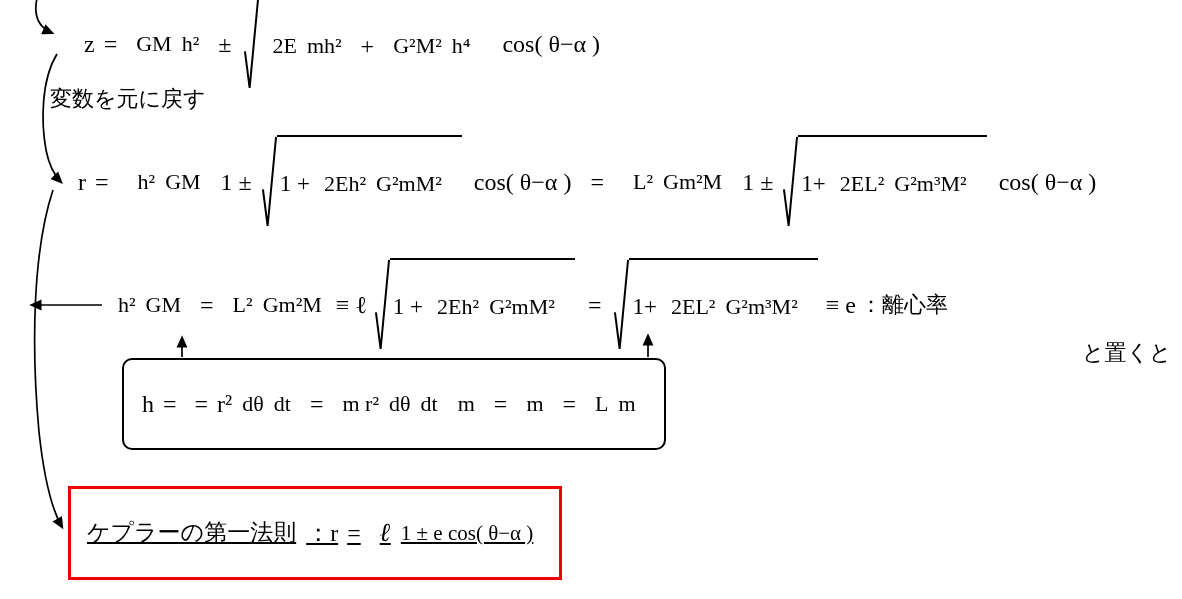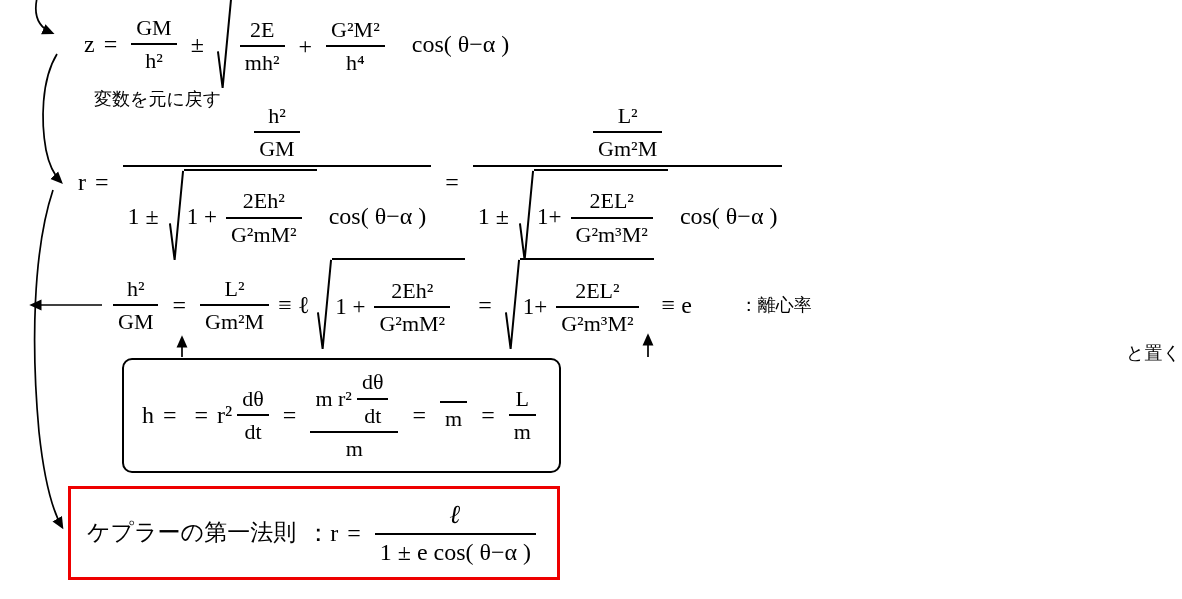--- a/index.html
+++ b/index.html
@@ -4,37 +4,37 @@
 <style>
   * { margin:0; padding:0; box-sizing:border-box; }
   html,body { background:#ffffff; }
   body {
     width:1182px; height:599px; position:relative; overflow:hidden;
     font-family:"Liberation Serif","DejaVu Serif",serif; color:#000;
   }
   .page { position:absolute; inset:0; }
   .row { position:absolute; display:flex; align-items:center; white-space:nowrap; }
   .t   { font-size:24px; }
-  .jp  { font-size:18px;margin-left:44px; }
+  .jp  { font-size:22px; }
   .sym { margin:0 9px; }
   
-  .frac { display:inline-flex; flex-direction:column; align-items:center; margin:0 5px; font-size:22px; line-height:1.25; }
+  .frac { display:inline-flex; flex-direction:row; align-items:center; margin:0 5px; font-size:22px; line-height:1.25; }
   .frac .num, .frac .den { display:inline-flex; align-items:center; justify-content:center; padding:0 5px; }
   .frac .bar { align-self:stretch; height:0; border-top:2px solid #000; margin:2px 0; }
   
   .sqrt { display:inline-flex; align-items:stretch; margin:0 4px; }
   .radtick { width:15px; align-self:stretch; }
   .radicand { border-top:2px solid #000; display:inline-flex; align-items:center; padding:4px 10px 2px 3px; }
   .radicand .lead { margin-right:4px; font-size:23px; }
   
   .hl { background:#ccffff; border:2px solid #3355cc; padding:1px 7px; font-size:22px; display:inline-block; }
   
   .hbox { position:absolute; border:2px solid #000; border-radius:10px; display:flex; align-items:center; padding:8px 18px; background:#fff; }
   
-  .redbox { position:absolute; border:3px solid #ee0000; display:flex; align-items:center; padding:8px 16px; background:#fff; }
+  .redbox { position:absolute; border:3px solid #ee0000; display:flex; align-items:center; padding:8px 16px; background:#fff;text-decoration:underline; }
   .ktitle { display:flex; flex-direction:column; align-items:center; font-size:23px; line-height:1.55; margin-right:10px; }
   .kl { font-size:26px; font-weight:bold; font-style:italic; }
   svg.overlay { position:absolute; inset:0; pointer-events:none; }
 </style>
 </head>
 <body>
 
 <div class="page">
 
   <div class="row" style="left:84px; top:4px; height:80px;">
@@ -218,21 +218,21 @@
   <div class="redbox" style="left:68px; top:486px; min-height:94px;">
     <span class="ktitle">
       <span>ケプラーの第一法則</span>
     </span>
     <span class="t">：</span>
     <span class="t">r</span>
     <span class="t sym">=</span>
     <span class="frac">
       <span class="num kl">ℓ</span>
       <span class="bar"></span>
-      <span class="den" style="font-size:24px;">1 ± e cos( θ−α )</span>
+      <span class="den" style="font-size:21px;">1 ± e cos( θ−α )</span>
     </span>
   </div>
 
   <svg class="overlay" width="1182" height="599" viewBox="0 0 1182 599">
     <defs>
       <marker id="ah" viewBox="0 0 10 10" refX="7" refY="5" markerWidth="8" markerHeight="8" orient="auto">
         <path d="M0,1 L9,5 L0,9 Z" fill="#000"></path>
       </marker>
     </defs>
     <path d="M38,-6 C33,12 36,26 52,33" fill="none" stroke="#000" stroke-width="1.7" marker-end="url(#ah)"></path>

